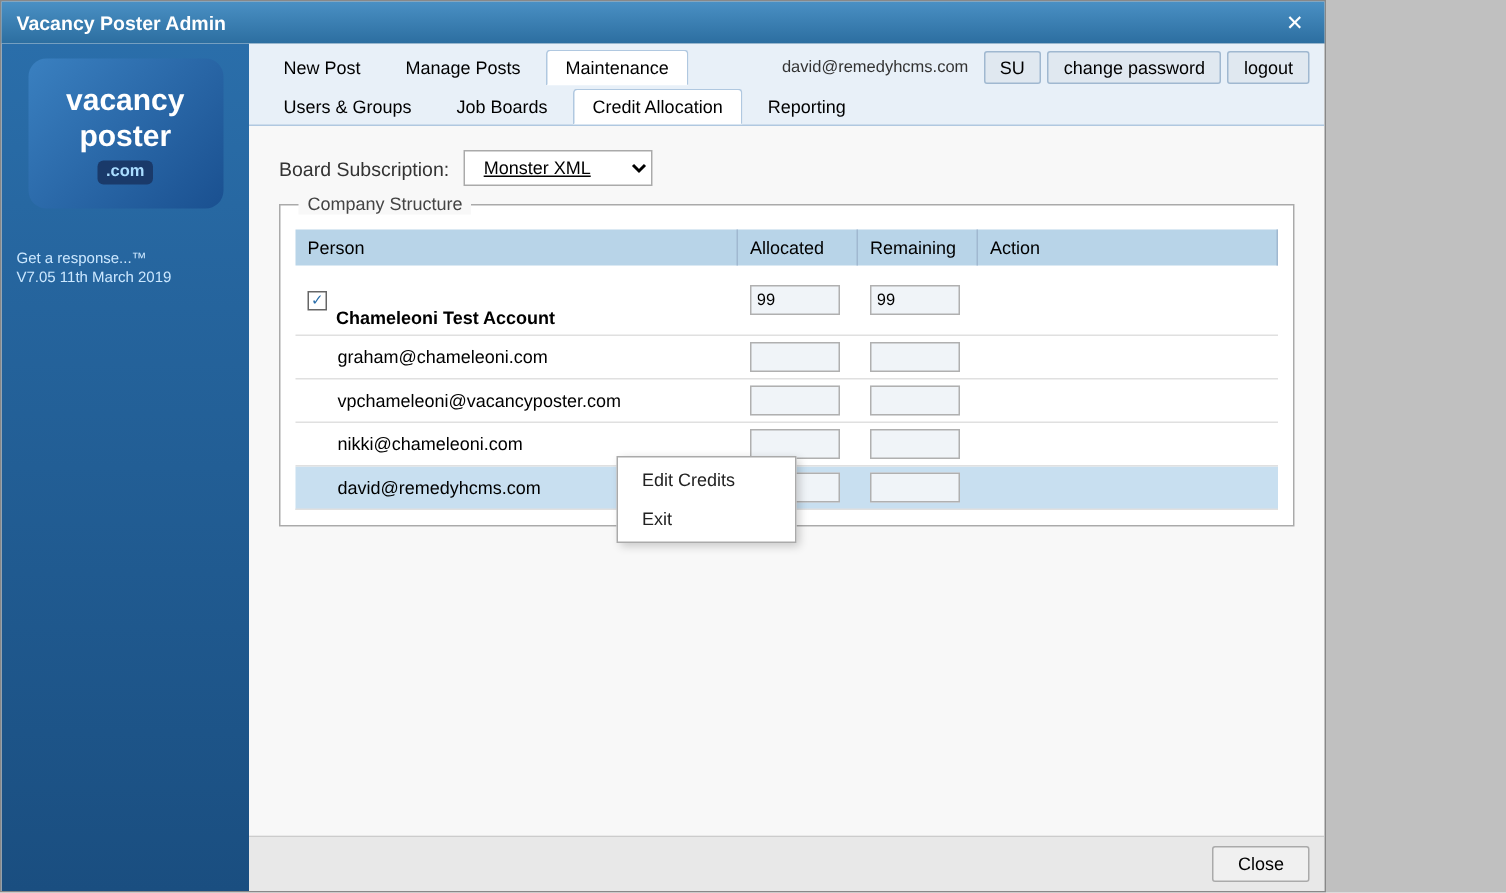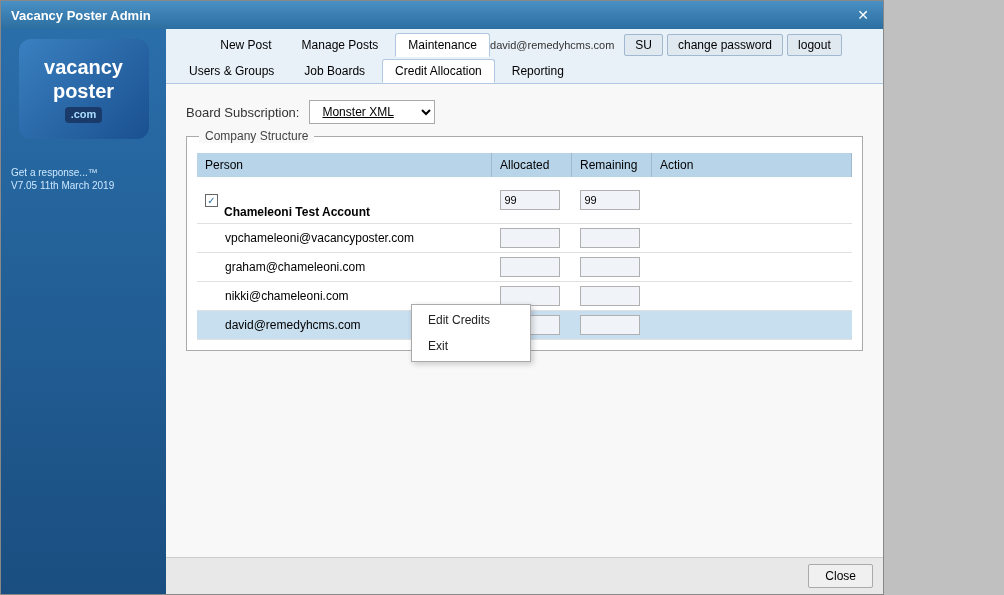--- a/index.html
+++ b/index.html
@@ -107,21 +107,21 @@
       overflow: hidden;
     }
     .top-nav {
       background: #e8f0f8;
       border-bottom: 1px solid #b0c8e0;
       padding: 4px 10px 0 10px;
       flex-shrink: 0;
     }
     .top-nav-row1 {
       display: flex;
-      justify-content: center;
+      justify-content: space-between;
       align-items: center;
       margin-bottom: 2px;
     }
     .top-nav-buttons-left {
       display: flex;
       gap: 4px;
       align-items: center;
     }
     .top-nav-buttons-right {
       display: flex;
@@ -388,36 +388,36 @@
                   </td>
                   <td>
                     <input class="input-cell" type="text" value="99" style="">
                   </td>
                   <td></td>
                 </tr>
 
                 <tr>
                   <td>
                     <div class="person-cell" style="padding-left: 20px;">
+                      <span>graham@chameleoni.com</span>
+                    </div>
+                  </td>
+                  <td>
+                    <input class="input-cell" type="text" value="" style="">
+                  </td>
+                  <td>
+                    <input class="input-cell" type="text" value="" style="">
+                  </td>
+                  <td></td>
+                </tr>
+
+                <tr>
+                  <td>
+                    <div class="person-cell" style="padding-left: 20px;">
                       <span>vpchameleoni@vacancyposter.com</span>
-                    </div>
-                  </td>
-                  <td>
-                    <input class="input-cell" type="text" value="" style="">
-                  </td>
-                  <td>
-                    <input class="input-cell" type="text" value="" style="">
-                  </td>
-                  <td></td>
-                </tr>
-
-                <tr>
-                  <td>
-                    <div class="person-cell" style="padding-left: 20px;">
-                      <span>graham@chameleoni.com</span>
                     </div>
                   </td>
                   <td>
                     <input class="input-cell" type="text" value="" style="">
                   </td>
                   <td>
                     <input class="input-cell" type="text" value="" style="">
                   </td>
                   <td></td>
                 </tr>

